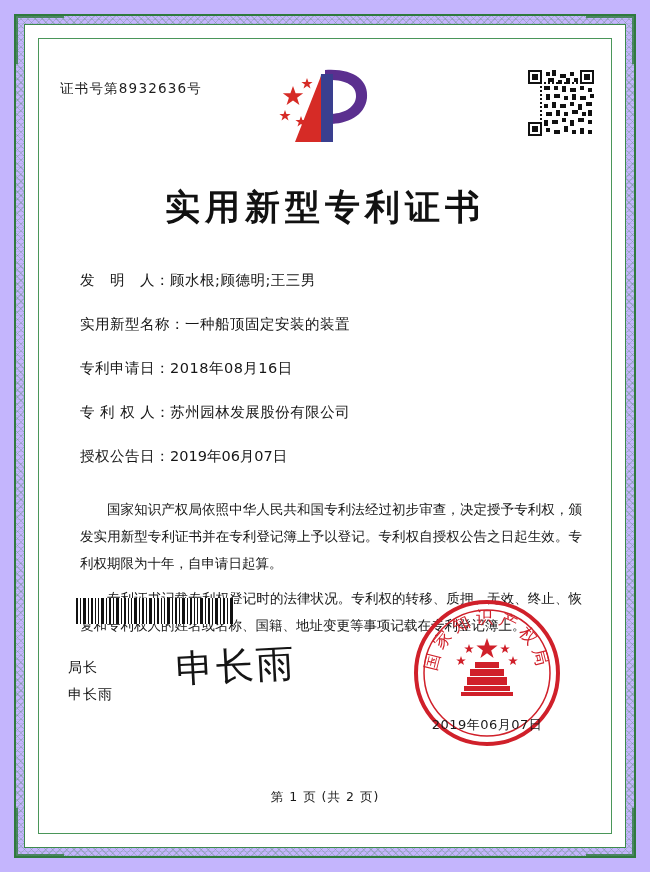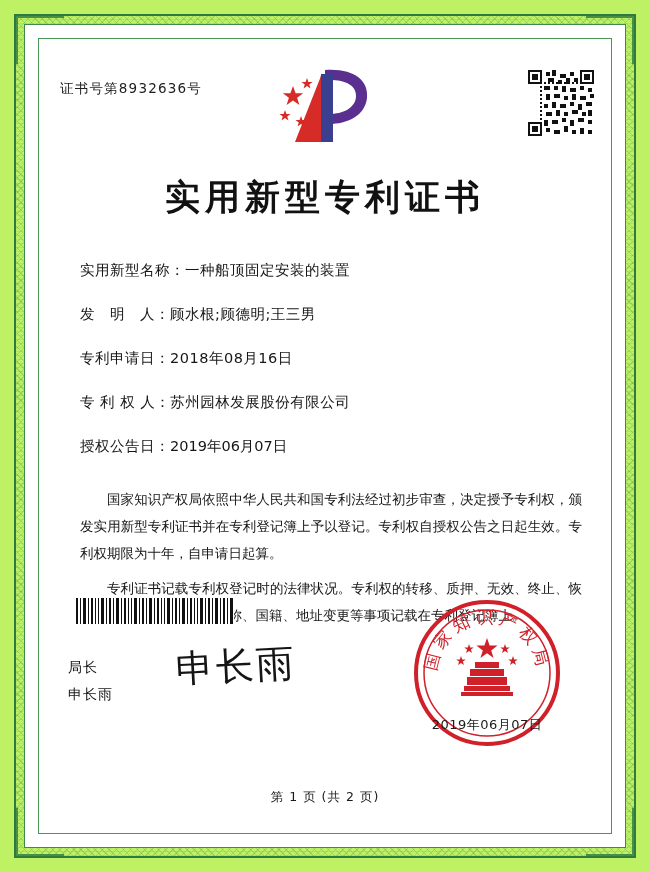--- a/index.html
+++ b/index.html
@@ -13,21 +13,21 @@
     font-family: "DejaVu Sans", "Liberation Sans", sans-serif;
     color: #1a1a1a;
     overflow: hidden;
   }
 
   
   .certificate {
     position: relative;
     width: 650px;
     height: 872px;
-    background: #bef264;
+    background: #c4b5fd;
     box-sizing: border-box;
   }
 
   
   .border-outer {
     position: absolute;
     left: 14px; top: 14px; right: 14px; bottom: 14px;
     border: 2px solid #2f7a3e;
     box-sizing: border-box;
     background:
@@ -101,21 +101,21 @@
   .qr {
     position: absolute;
     right: 4px;
     top: 18px;
     width: 66px;
     height: 66px;
     background-color: #ffffff;
   }
 
   .title {
-    margin-top: 12px;
+    margin-top: 22px;
     text-align: center;
     font-size: 35px;
     letter-spacing: 5px;
     font-weight: 700;
     color: #111111;
     font-family: "DejaVu Serif", "Liberation Serif", serif;
   }
 
   .fields {
     margin-top: 40px;
@@ -355,27 +355,27 @@
           </g>
         </svg>
       </div>
     </div>
 
     <div class="title">实用新型专利证书</div>
 
     <div class="fields">
 
       <div class="field-row">
+        <span class="field-label">发　明　人：</span>
+        <span class="field-value">顾水根;顾德明;王三男</span>
+      </div>
+
+      <div class="field-row">
         <span class="field-label">实用新型名称：</span>
         <span class="field-value">一种船顶固定安装的装置</span>
-      </div>
-
-      <div class="field-row">
-        <span class="field-label">发　明　人：</span>
-        <span class="field-value">顾水根;顾德明;王三男</span>
       </div>
 
 
       <div class="field-row">
         <span class="field-label">专利申请日：</span>
         <span class="field-value">2018年08月16日</span>
       </div>
 
       <div class="field-row">
         <span class="field-label">专 利 权 人：</span>

